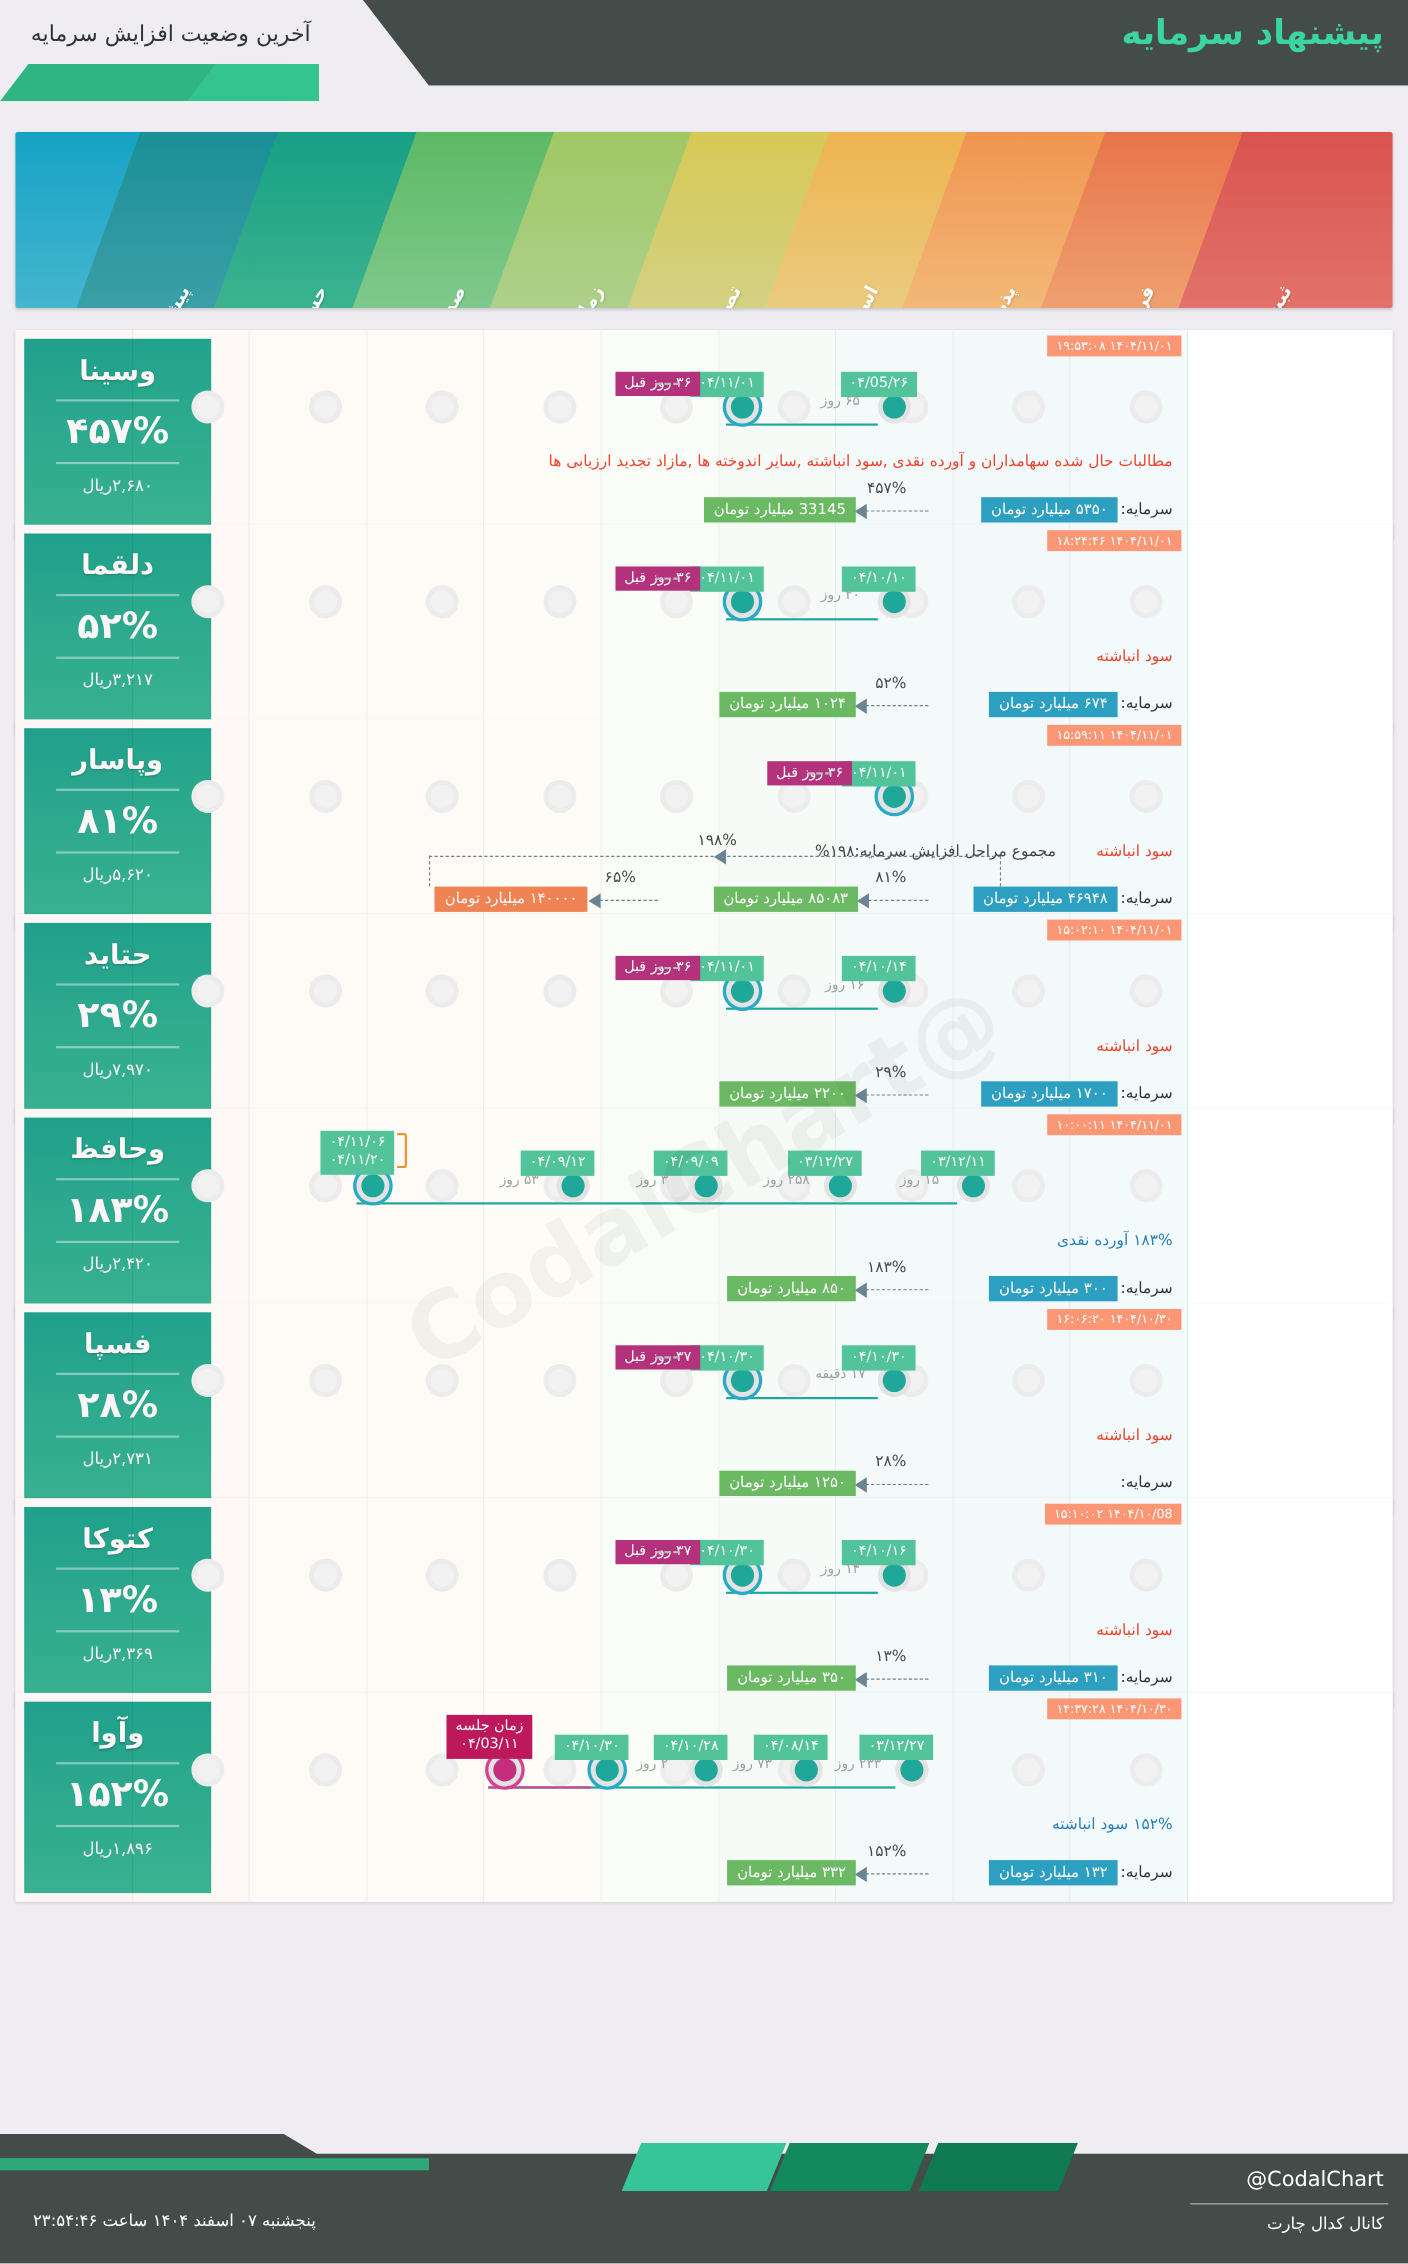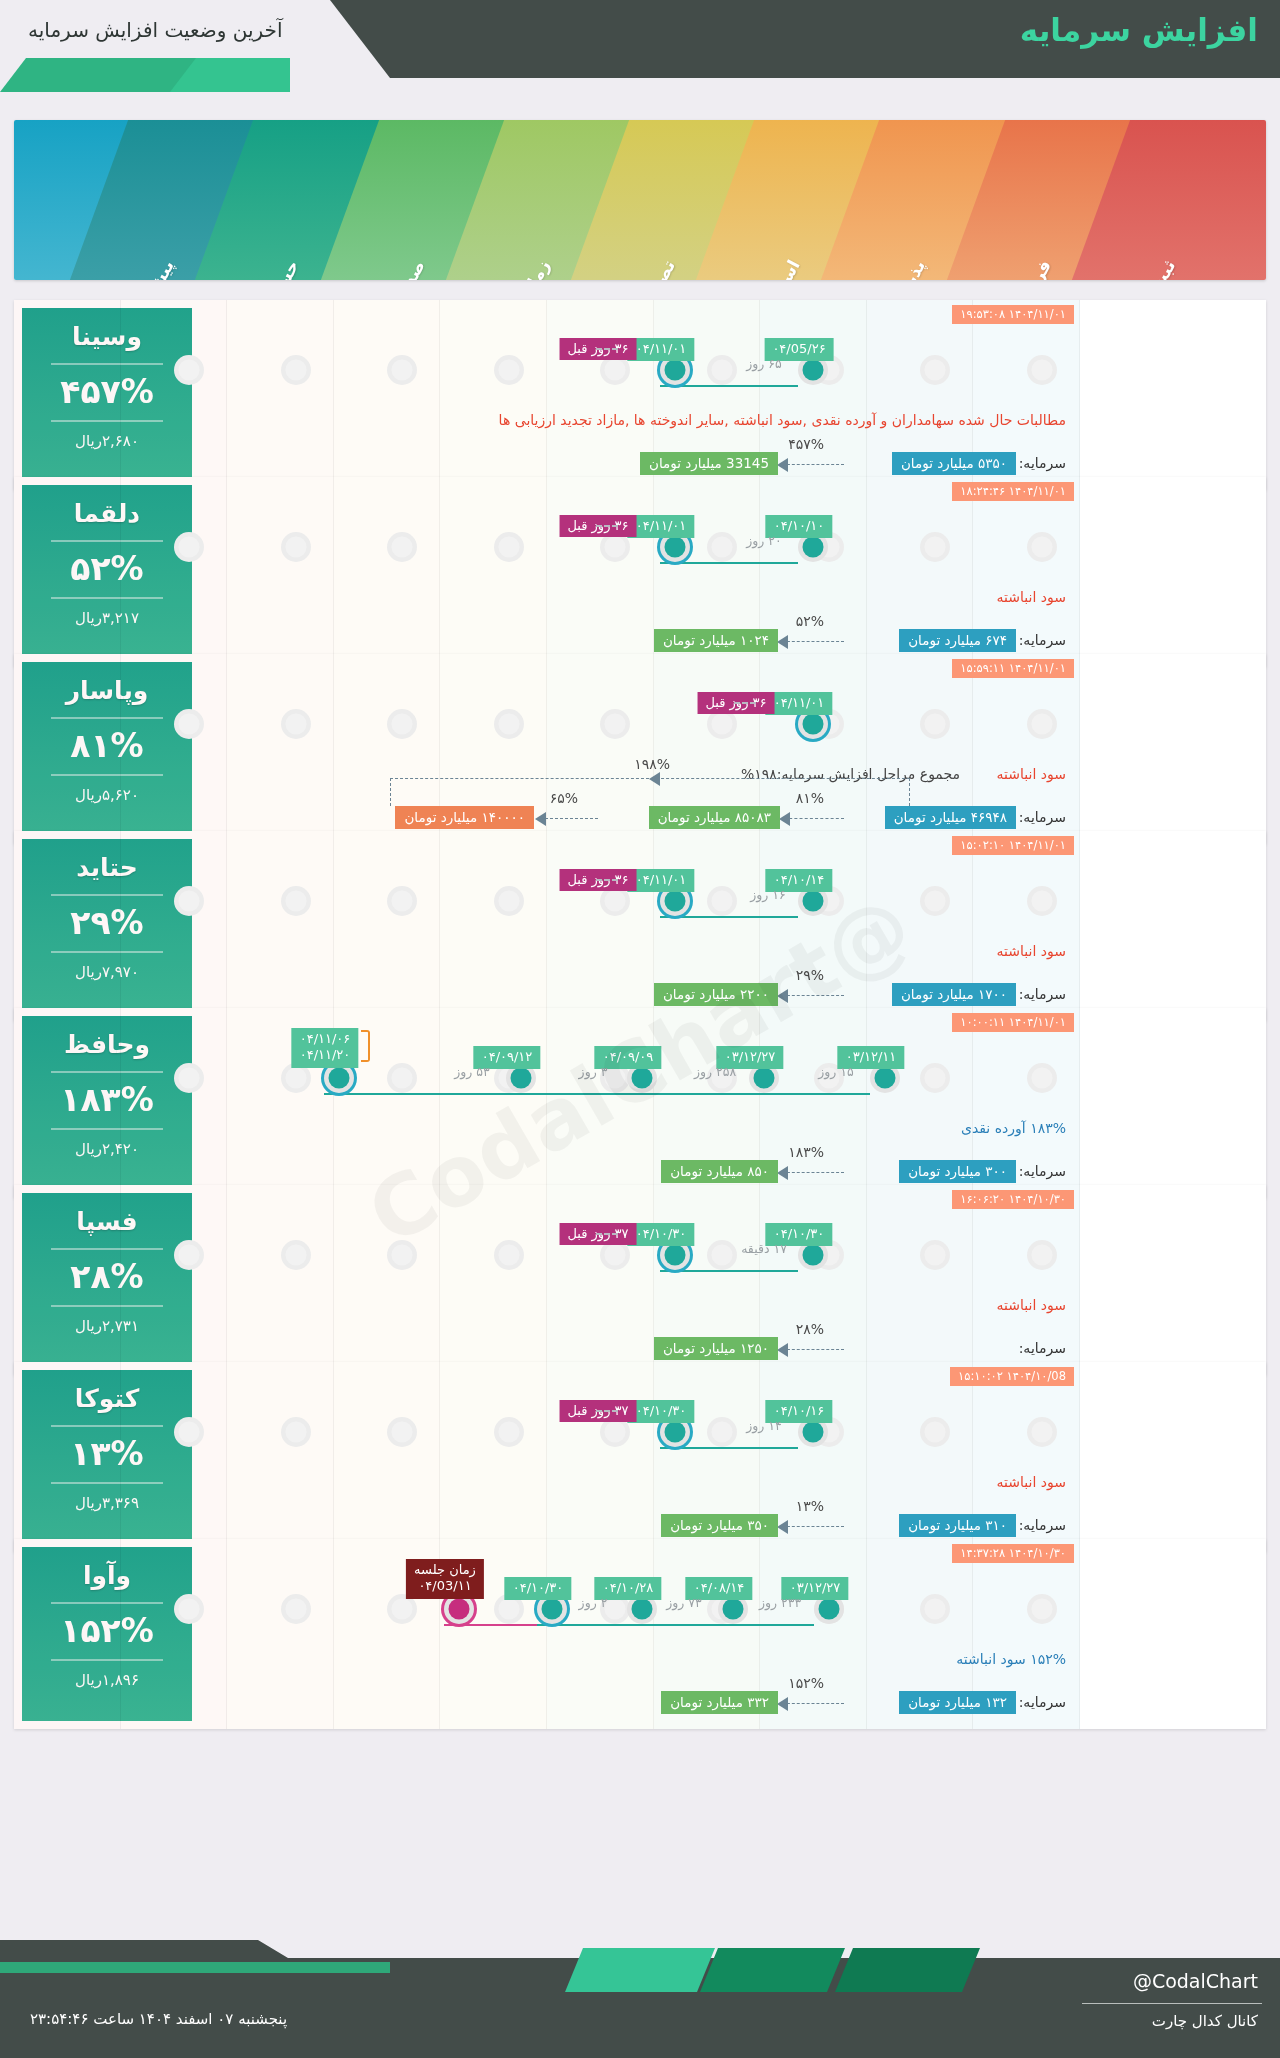--- a/index.html
+++ b/index.html
@@ -88,21 +88,21 @@
   .node.empty i { background:#f2f2f2; }
   .node.ring { box-shadow:0 0 0 3px #29aac4; }
   .node.magenta i { background:#c62d7e; }
   .node.magenta { box-shadow:0 0 0 3px #d6418c; }
 
   .dbox {
     position:absolute; background:#52c39b; color:#fff; font-size:13px;
     padding:3px 8px 4px; white-space:nowrap; transform:translate(50%,0);
     text-align:center; line-height:1.25;
   }
-  .dbox.magenta { background:#7f1d1d; }
+  .dbox.magenta { background:#be185d; }
   .daylbl {
     position:absolute; color:#9aa0a4; font-size:12.5px;
     white-space:nowrap; transform:translate(50%,0);
   }
   .prevbox {
     position:absolute; background:#b4317c; color:#fff; font-size:13px;
     padding:3px 8px 4px; white-space:nowrap; transform:translate(50%,0);
   }
   .dashlink {
     position:absolute; height:1px; border-top:2px dashed #b9b9c2;
@@ -171,21 +171,21 @@
                 font-family:"DejaVu Sans",sans-serif; direction:ltr; }
   .ftr-hr { position:absolute; right:18px; top:63px; width:180px; height:1px; background:#b9bebc; }
   .ftr-ch { position:absolute; right:22px; top:72px; color:#fff; font-size:15px; }
   .ftr-date { position:absolute; left:30px; top:70px; color:#fff; font-size:15px; }
 </style>
 </head>
 <body>
 
 <div class="hdr">
   <div class="hdr-dark"></div>
-  <div class="hdr-title">افزایش سرمایه</div>
+  <div class="hdr-title">پیشنهاد سرمایه</div>
   <div class="hdr-sub">آخرین وضعیت افزایش سرمایه</div>
   <div class="hdr-green1"></div>
   <div class="hdr-green2"></div>
 </div>
 
 <div class="band-wrap" id="band">
     <div class="band-seg" style="right: -40px; width: 205.2px; background: linear-gradient(rgb(217, 83, 79) 0%, rgb(226, 114, 107) 100%); z-index: 10;">
       <span class="lbl">ثبت آگهی</span>
     </div>
     <div class="band-seg" style="right: 85.2px; width: 205.2px; background: linear-gradient(rgb(232, 116, 74) 0%, rgb(239, 160, 112) 100%); z-index: 9;">

